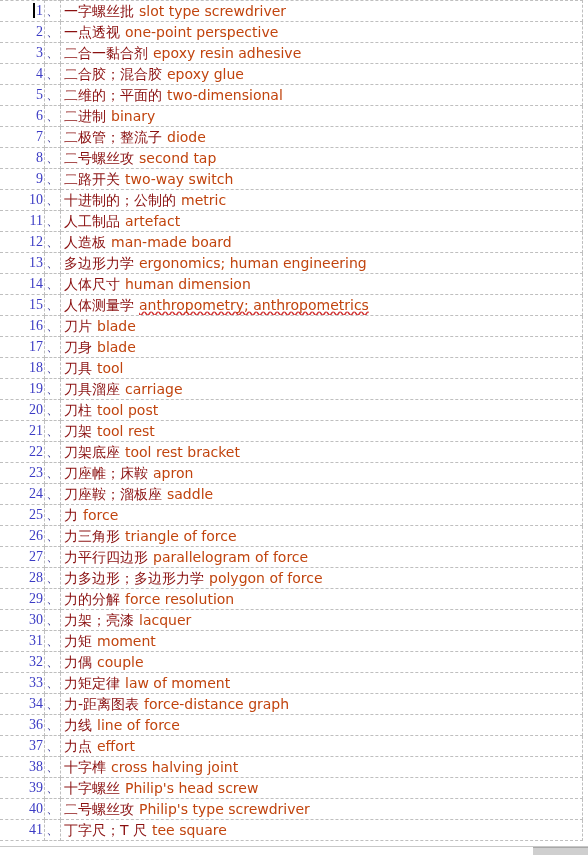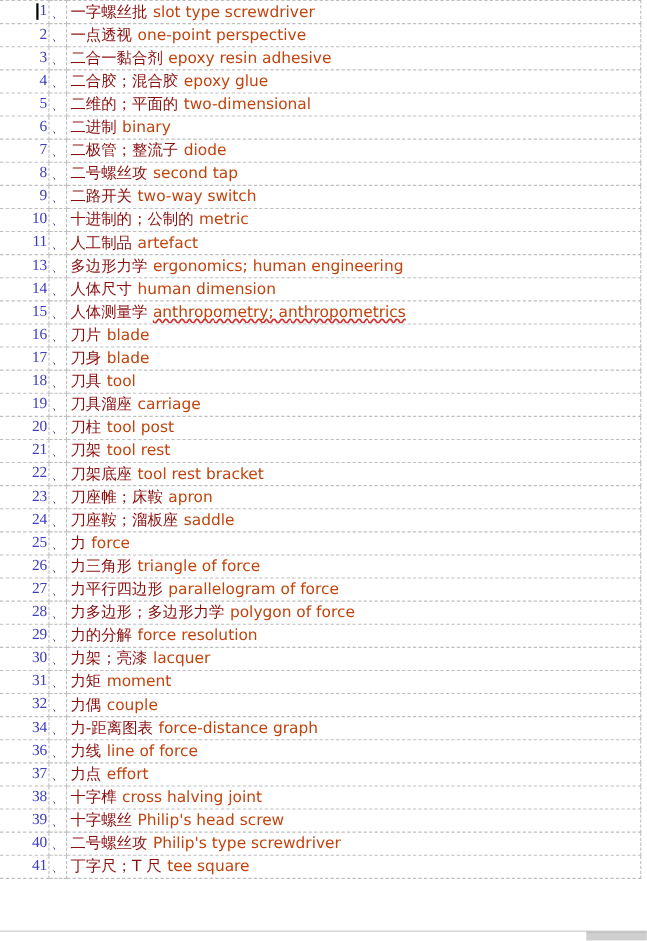--- a/index.html
+++ b/index.html
@@ -190,20 +190,25 @@
           <td class="col-num">10</td>
           <td class="col-sep">、</td>
           <td class="col-term"><span class="zh">十进制的；公制的</span><span class="en">metric</span></td>
         </tr>
         <tr>
           <td class="col-num">11</td>
           <td class="col-sep">、</td>
           <td class="col-term"><span class="zh">人工制品</span><span class="en">artefact</span></td>
         </tr>
         <tr>
+          <td class="col-num">12</td>
+          <td class="col-sep">、</td>
+          <td class="col-term"><span class="zh">人造板</span><span class="en">man-made board</span></td>
+        </tr>
+        <tr>
           <td class="col-num">13</td>
           <td class="col-sep">、</td>
           <td class="col-term"><span class="zh">多边形力学</span><span class="en">ergonomics; human engineering</span></td>
         </tr>
         <tr>
           <td class="col-num">14</td>
           <td class="col-sep">、</td>
           <td class="col-term"><span class="zh">人体尺寸</span><span class="en">human dimension</span></td>
         </tr>
         <tr>
@@ -288,20 +293,25 @@
         </tr>
         <tr>
           <td class="col-num">31</td>
           <td class="col-sep">、</td>
           <td class="col-term"><span class="zh">力矩</span><span class="en">moment</span></td>
         </tr>
         <tr>
           <td class="col-num">32</td>
           <td class="col-sep">、</td>
           <td class="col-term"><span class="zh">力偶</span><span class="en">couple</span></td>
+        </tr>
+        <tr>
+          <td class="col-num">33</td>
+          <td class="col-sep">、</td>
+          <td class="col-term"><span class="zh">力矩定律</span><span class="en">law of moment</span></td>
         </tr>
         <tr>
           <td class="col-num">34</td>
           <td class="col-sep">、</td>
           <td class="col-term"><span class="zh">力-距离图表</span><span class="en">force-distance graph</span></td>
         </tr>
         <tr>
           <td class="col-num">36</td>
           <td class="col-sep">、</td>
           <td class="col-term"><span class="zh">力线</span><span class="en">line of force</span></td>

